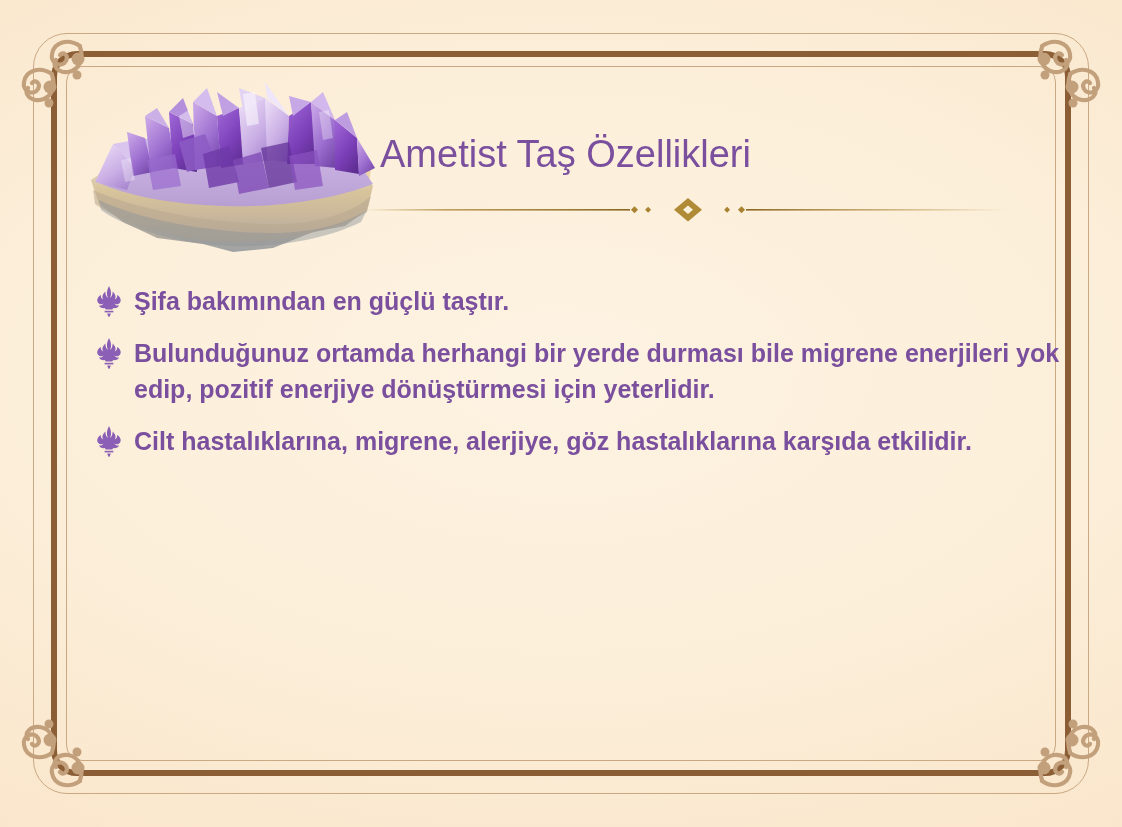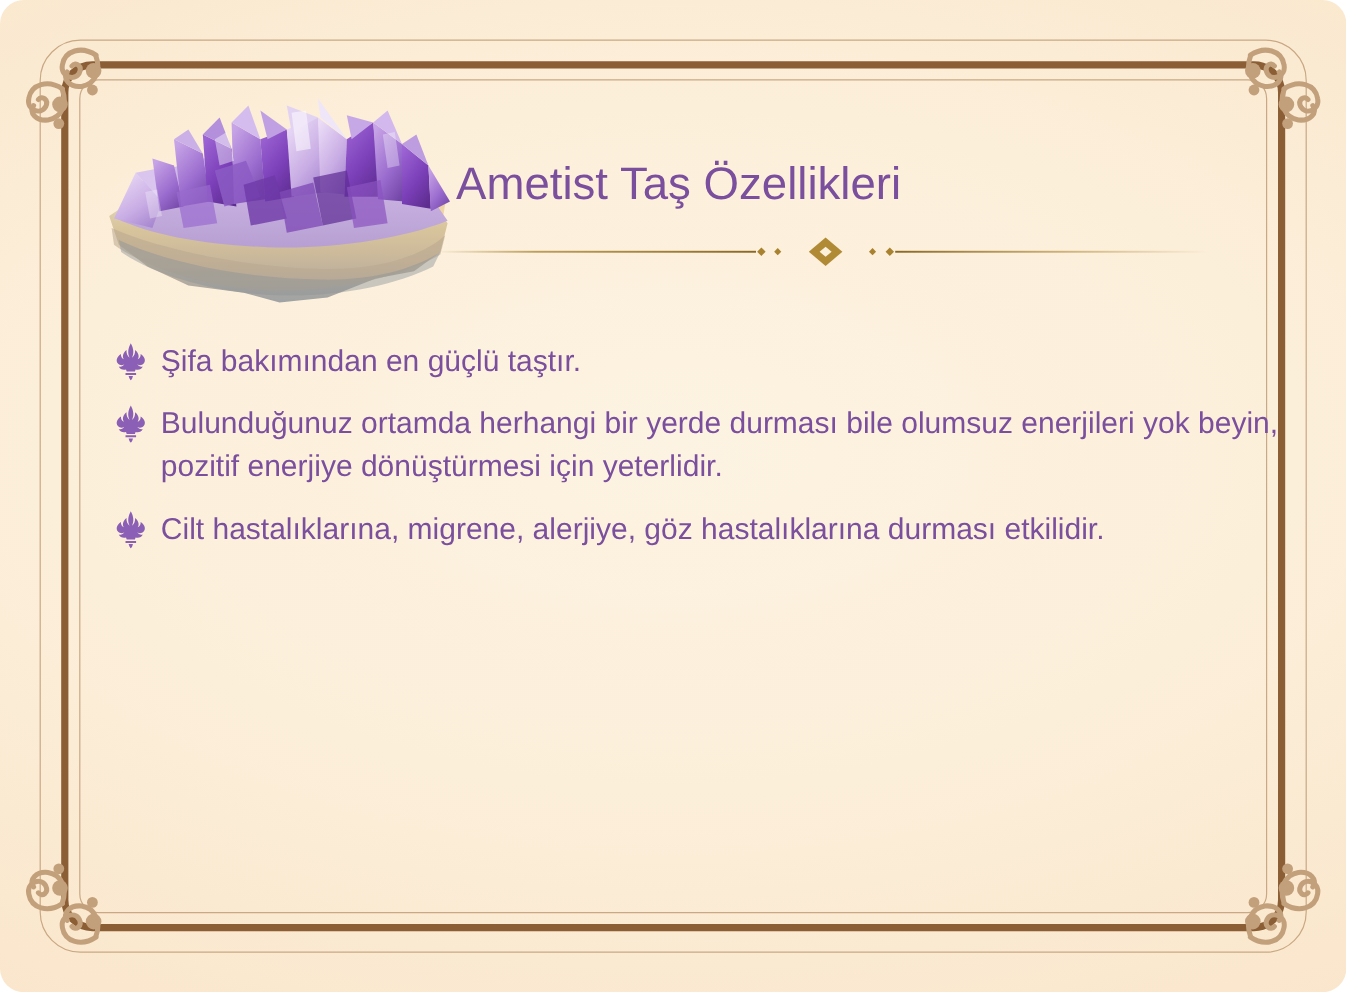--- a/index.html
+++ b/index.html
@@ -13,21 +13,20 @@
     font-family: "Liberation Sans", sans-serif;
   }
 
   #card {
     position: relative;
     width: 1122px;
     height: 827px;
     background:
       radial-gradient(ellipse 120% 90% at 50% 45%, #FDF3E2 0%, #FCEFDA 38%, #FAE7CD 70%, #F7E0C2 100%);
     overflow: hidden;
-    border-radius: 20px;
   }
 
   
   .frame-thin-outer,
   .frame-thick,
   .frame-thin-inner {
     position: absolute;
     pointer-events: none;
   }
   .frame-thin-outer {
@@ -88,20 +87,21 @@
     width: 640px;
     height: 26px;
   }
 
   
   #bullets {
     position: absolute;
     left: 94px;
     top: 283px;
     width: 985px;
+    font-weight: bold;
   }
   .bullet-row {
     display: flex;
     align-items: flex-start;
     margin-bottom: 16px;
   }
   .fleur {
     flex: 0 0 auto;
     width: 30px;
     height: 32px;
@@ -333,21 +333,21 @@
                      L11.6,24.6 L18.4,24.6 L19,22.9 C21.4,23.6 24,22.7 25,20.4
                      C23.3,21 21.4,20.3 20.4,18.6 C22,19.8 24.3,19.6 25.7,18
                      C27.8,15.6 26.6,12.1 23.2,10 C23.4,12 22.5,13.6 20.7,14.4
                      C22.4,12.1 21.4,9 18.6,6.6 C18.8,9.3 17.8,11.6 16,13.1
                      C17.8,9.4 17.4,5.2 15,1 Z"></path>
             <path d="M10.6,25.8 L19.4,25.8 L19.4,27.4 L10.6,27.4 Z"></path>
             <path d="M13.2,28.4 L16.8,28.4 C16.4,30 15.9,31.1 15,32 C14.1,31.1 13.6,30 13.2,28.4 Z"></path>
           </g>
         </svg>
       </span>
-      <span class="bullet-text">Bulunduğunuz ortamda herhangi bir yerde durması bile olumsuz enerjileri yok beyin, pozitif enerjiye dönüştürmesi için yeterlidir.</span>
+      <span class="bullet-text">Bulunduğunuz ortamda herhangi bir yerde durması bile migrene enerjileri yok edip, pozitif enerjiye dönüştürmesi için yeterlidir.</span>
     </div>
 
 
     <div class="bullet-row">
       <span class="fleur">
         <svg viewBox="0 0 30 32" width="30" height="32" aria-hidden="true">
           <g fill="#8A5FB5">
             <path d="M15,1 C12.6,5.2 12.2,9.4 14,13.1 C12.2,11.6 11.2,9.3 11.4,6.6
                      C8.6,9 7.6,12.1 9.3,14.4 C7.5,13.6 6.6,12 6.8,10
                      C3.4,12.1 2.2,15.6 4.3,18 C5.7,19.6 8,19.8 9.6,18.6
@@ -355,17 +355,17 @@
                      L11.6,24.6 L18.4,24.6 L19,22.9 C21.4,23.6 24,22.7 25,20.4
                      C23.3,21 21.4,20.3 20.4,18.6 C22,19.8 24.3,19.6 25.7,18
                      C27.8,15.6 26.6,12.1 23.2,10 C23.4,12 22.5,13.6 20.7,14.4
                      C22.4,12.1 21.4,9 18.6,6.6 C18.8,9.3 17.8,11.6 16,13.1
                      C17.8,9.4 17.4,5.2 15,1 Z"></path>
             <path d="M10.6,25.8 L19.4,25.8 L19.4,27.4 L10.6,27.4 Z"></path>
             <path d="M13.2,28.4 L16.8,28.4 C16.4,30 15.9,31.1 15,32 C14.1,31.1 13.6,30 13.2,28.4 Z"></path>
           </g>
         </svg>
       </span>
-      <span class="bullet-text">Cilt hastalıklarına, migrene, alerjiye, göz hastalıklarına durması etkilidir.</span>
+      <span class="bullet-text">Cilt hastalıklarına, migrene, alerjiye, göz hastalıklarına karşıda etkilidir.</span>
     </div>
 
   </div>
 </div>
 
 </body></html>

